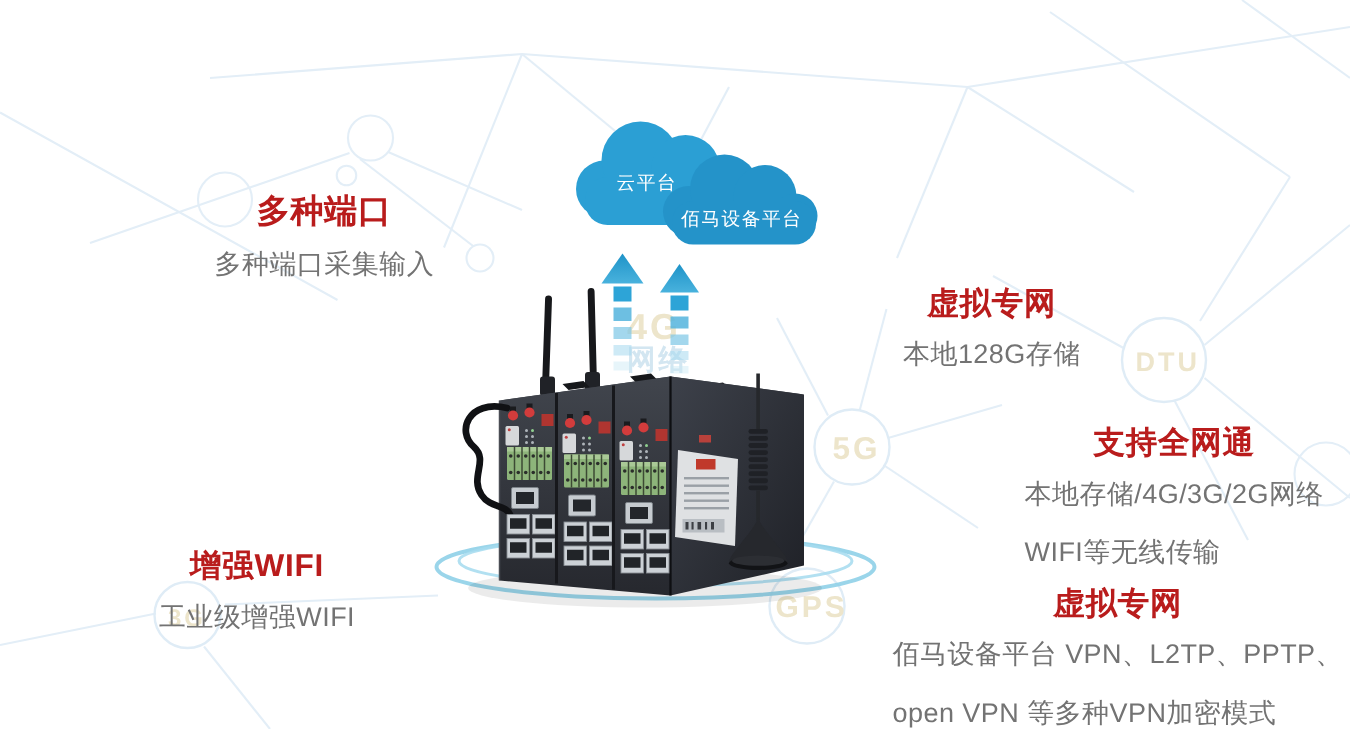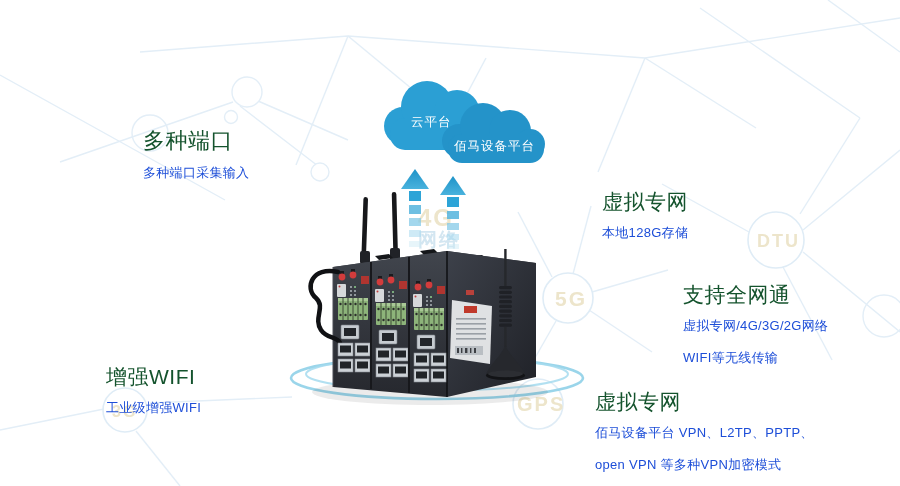--- a/index.html
+++ b/index.html
@@ -4,26 +4,26 @@
 <style>
   html,body{margin:0;padding:0;background:#fff;}
   .stage{
     position:relative;width:900px;height:486px;overflow:hidden;
     background:#ffffff;border-bottom:1px solid #e9e9e9;
     font-family:"Liberation Sans","DejaVu Sans",sans-serif;
   }
   .scene{position:absolute;left:0;top:0;}
   .feature{position:absolute;z-index:5;}
   .feature h2{
-    margin:0;font-size:21px;font-weight:normal;color:#14532d;
-    letter-spacing:0.5px;white-space:nowrap;
+    margin:0;font-size:21px;font-weight:bold;color:#b91c1c;
+    letter-spacing:0.5px;white-space:nowrap;text-align:center;
   }
   .feature.lg h2{font-size:22px;}
   .feature p{
-    margin:7px 0 0 0;font-size:13px;color:#1d4ed8;line-height:1.5;
+    margin:7px 0 0 0;font-size:18px;color:#737373;line-height:1.5;
     white-space:nowrap;letter-spacing:0.3px;
   }
   .feature p + p{margin-top:12px;}
   svg text{font-family:"Liberation Sans","DejaVu Sans",sans-serif;}
   .cloud-label{fill:#ffffff;font-size:12.5px;letter-spacing:1px;}
   .wm{font-weight:bold;letter-spacing:2px;}
 </style>
 </head>
 <body>
 
@@ -252,21 +252,21 @@
     <p>多种端口采集输入</p>
   </div>
 
   <div class="feature" style="left:602px;top:188px">
     <h2>虚拟专网</h2>
     <p>本地128G存储</p>
   </div>
 
   <div class="feature" style="left:683px;top:281px">
     <h2>支持全网通</h2>
-    <p>虚拟专网/4G/3G/2G网络</p>
+    <p>本地存储/4G/3G/2G网络</p>
     <p>WIFI等无线传输</p>
   </div>
 
   <div class="feature" style="left:106px;top:363px">
     <h2>增强WIFI</h2>
     <p>工业级增强WIFI</p>
   </div>
 
   <div class="feature" style="left:595px;top:388px">
     <h2>虚拟专网</h2>

